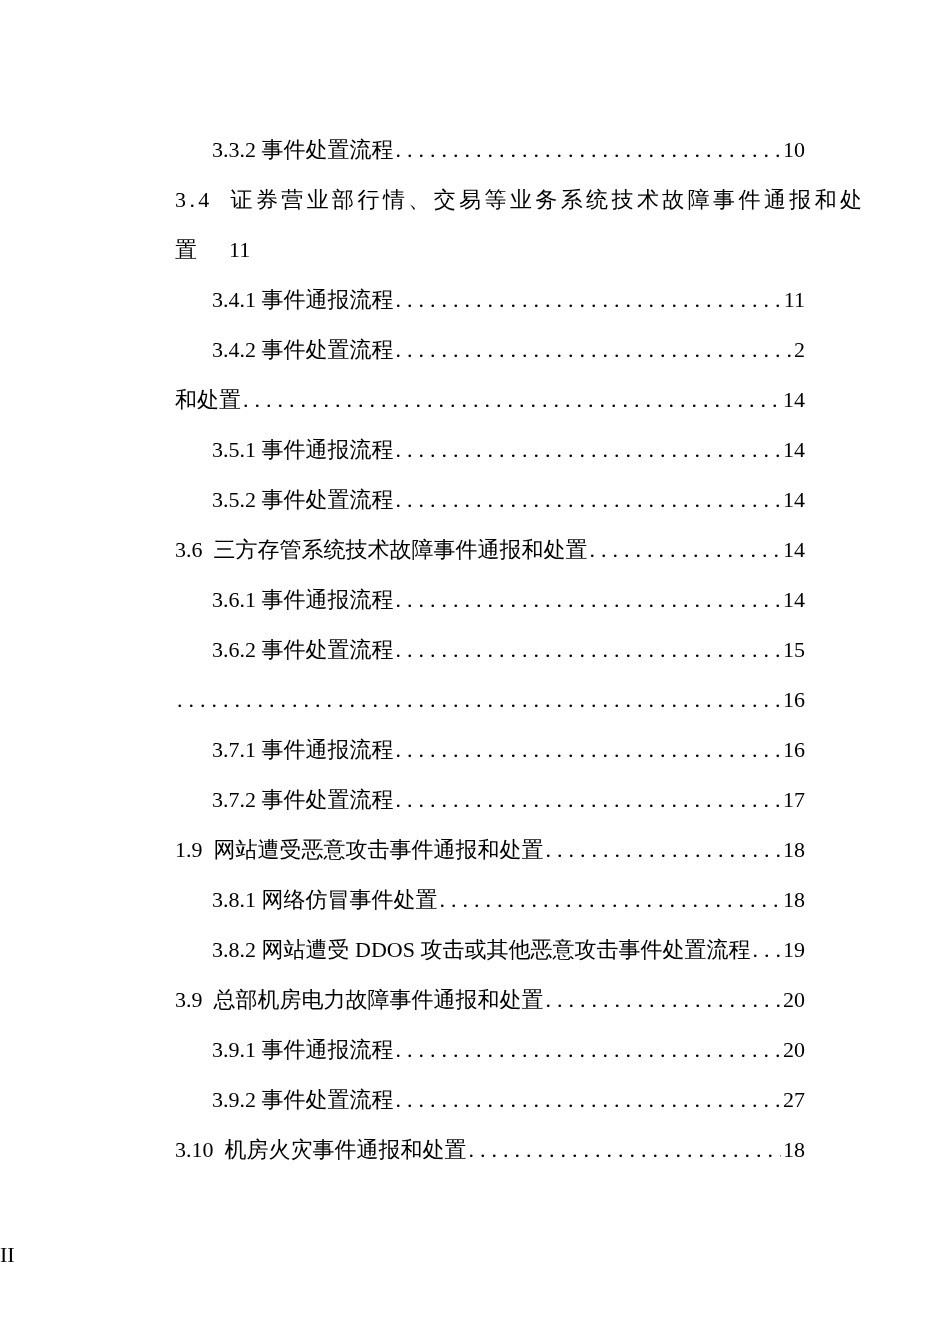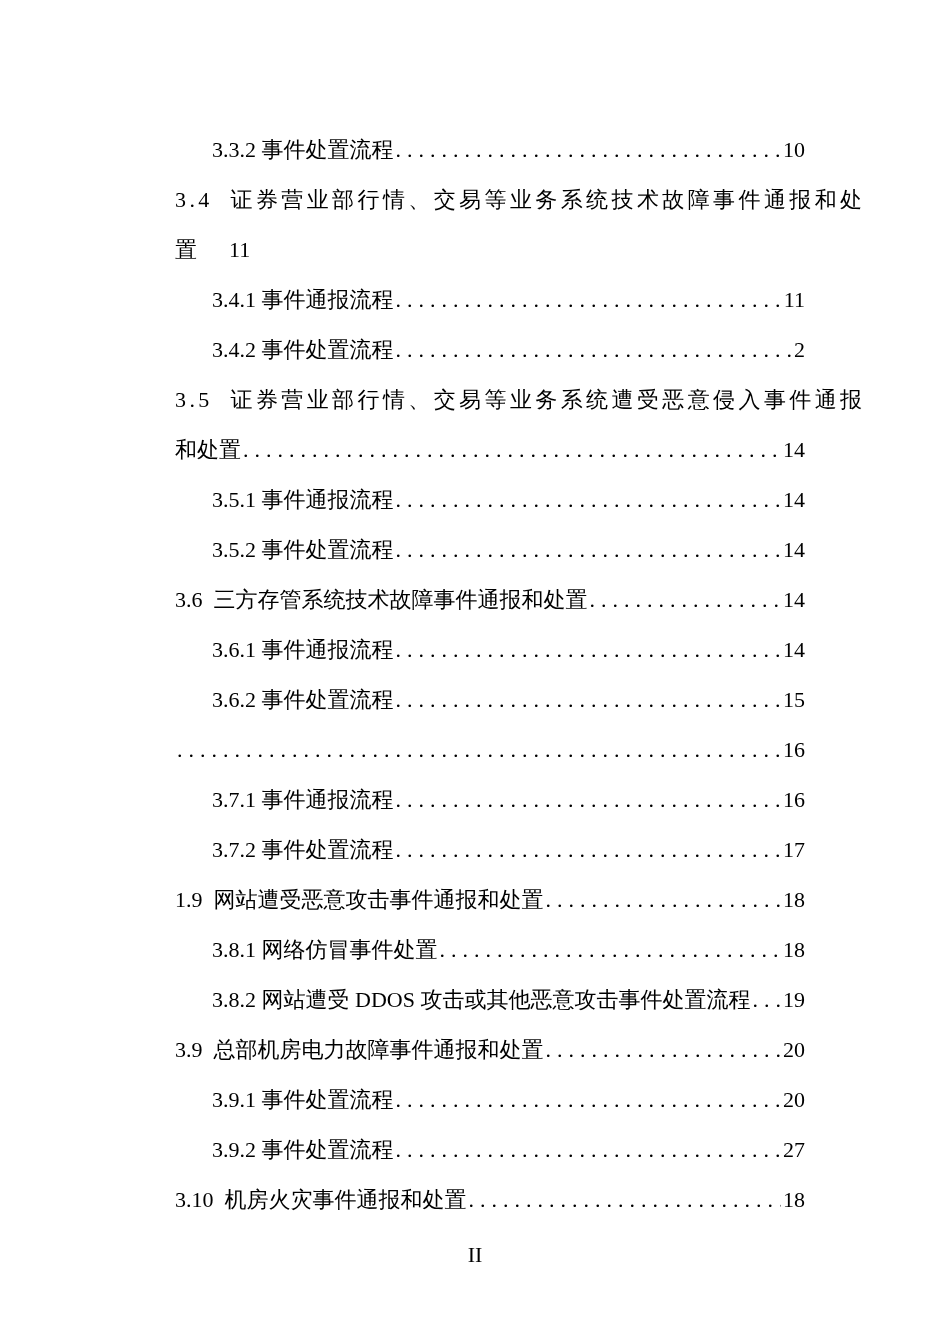--- a/index.html
+++ b/index.html
@@ -56,21 +56,20 @@
   }
   .pg {
     flex: 0 0 auto;
     white-space: pre;
   }
   .footer {
     position: absolute;
     top: 1240px;
     left: 0;
     right: 0;
-    text-align: center;
     font-size: 22px;
     line-height: 30px;
   }
 </style>
 </head>
 <body>
 
 <div class="page">
   <div class="content" id="toc">
       <div class="toc-line sub leader-dots">
@@ -90,25 +89,20 @@
       </div>
       <div class="toc-line sub leader-dots">
         <span class="t">3.4.1 事件通报流程</span>
         <span class="dots">................................................................................</span>
         <span class="pg">11</span>
       </div>
       <div class="toc-line sub leader-dots">
         <span class="t">3.4.2 事件处置流程</span>
         <span class="dots">................................................................................</span>
         <span class="pg">2</span>
-      </div>
-      <div class="toc-line main leader-none">
-        <span class="t">3.5  证券营业部行情、交易等业务系统遭受恶意侵入事件通报</span>
-        <span class="dots"></span>
-        <span class="pg"></span>
       </div>
       <div class="toc-line main leader-dots">
         <span class="t">和处置</span>
         <span class="dots">................................................................................</span>
         <span class="pg">14</span>
       </div>
       <div class="toc-line sub leader-dots">
         <span class="t">3.5.1 事件通报流程</span>
         <span class="dots">................................................................................</span>
         <span class="pg">14</span>
@@ -161,21 +155,21 @@
         <span class="t">3.8.2 网站遭受 DDOS 攻击或其他恶意攻击事件处置流程</span>
         <span class="dots">................................................................................</span>
         <span class="pg">19</span>
       </div>
       <div class="toc-line main leader-dots">
         <span class="t">3.9  总部机房电力故障事件通报和处置</span>
         <span class="dots">................................................................................</span>
         <span class="pg">20</span>
       </div>
       <div class="toc-line sub leader-dots">
-        <span class="t">3.9.1 事件处置流程</span>
+        <span class="t">3.9.1 事件通报流程</span>
         <span class="dots">................................................................................</span>
         <span class="pg">20</span>
       </div>
       <div class="toc-line sub leader-dots">
         <span class="t">3.9.2 事件处置流程</span>
         <span class="dots">................................................................................</span>
         <span class="pg">27</span>
       </div>
       <div class="toc-line main leader-dots">
         <span class="t">3.10  机房火灾事件通报和处置</span>

